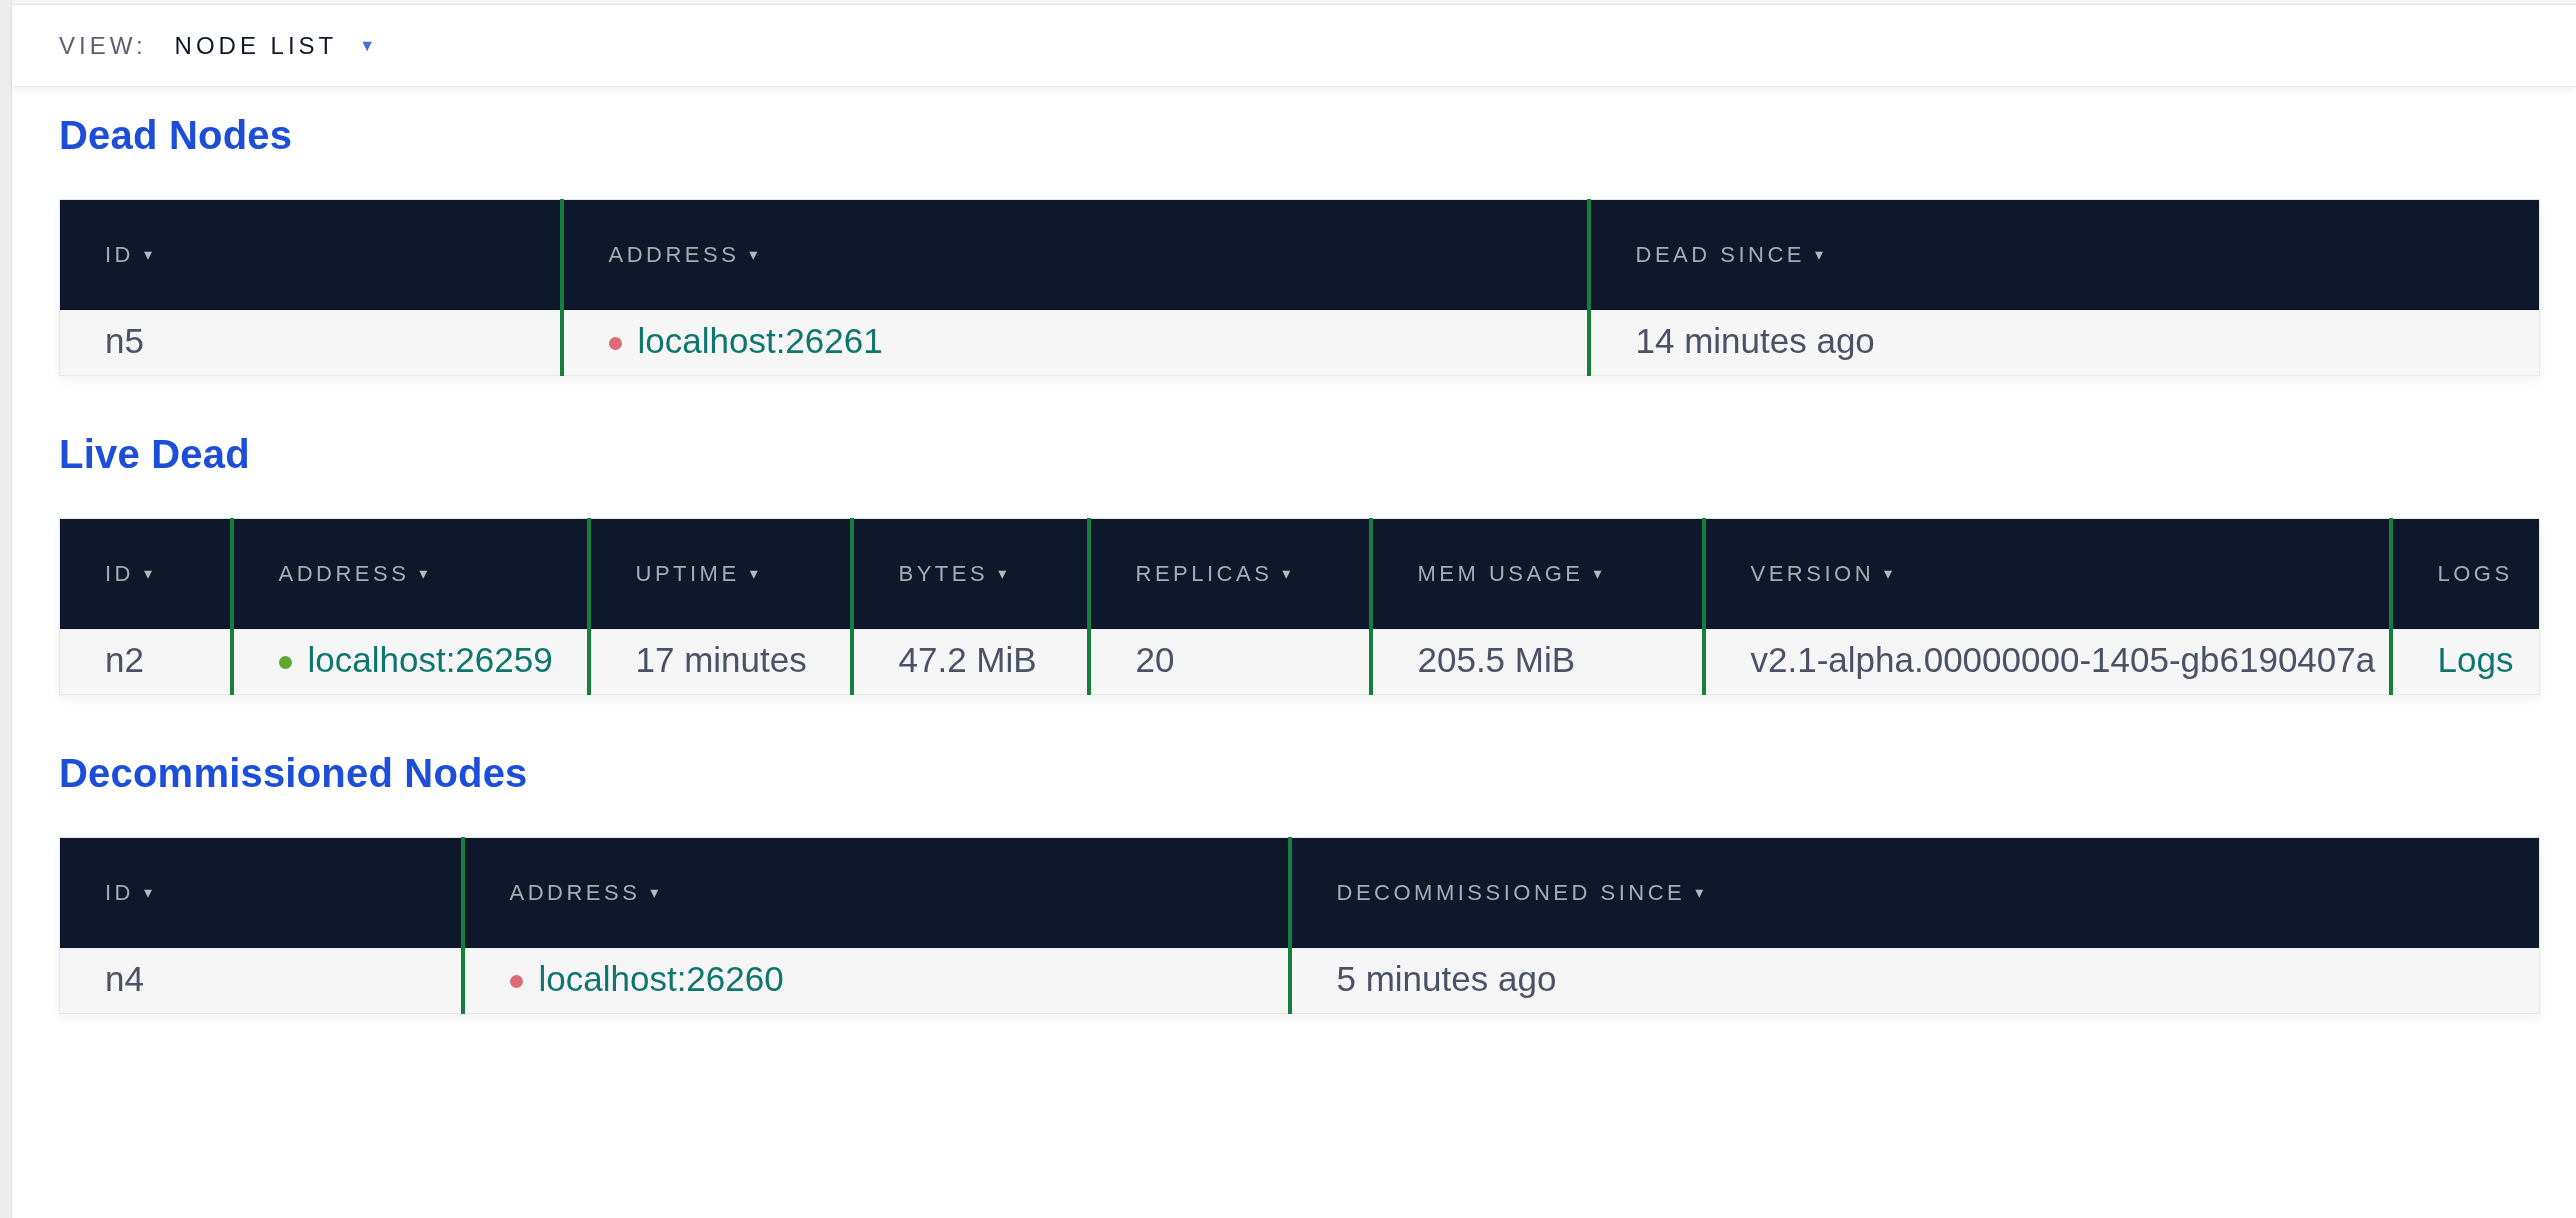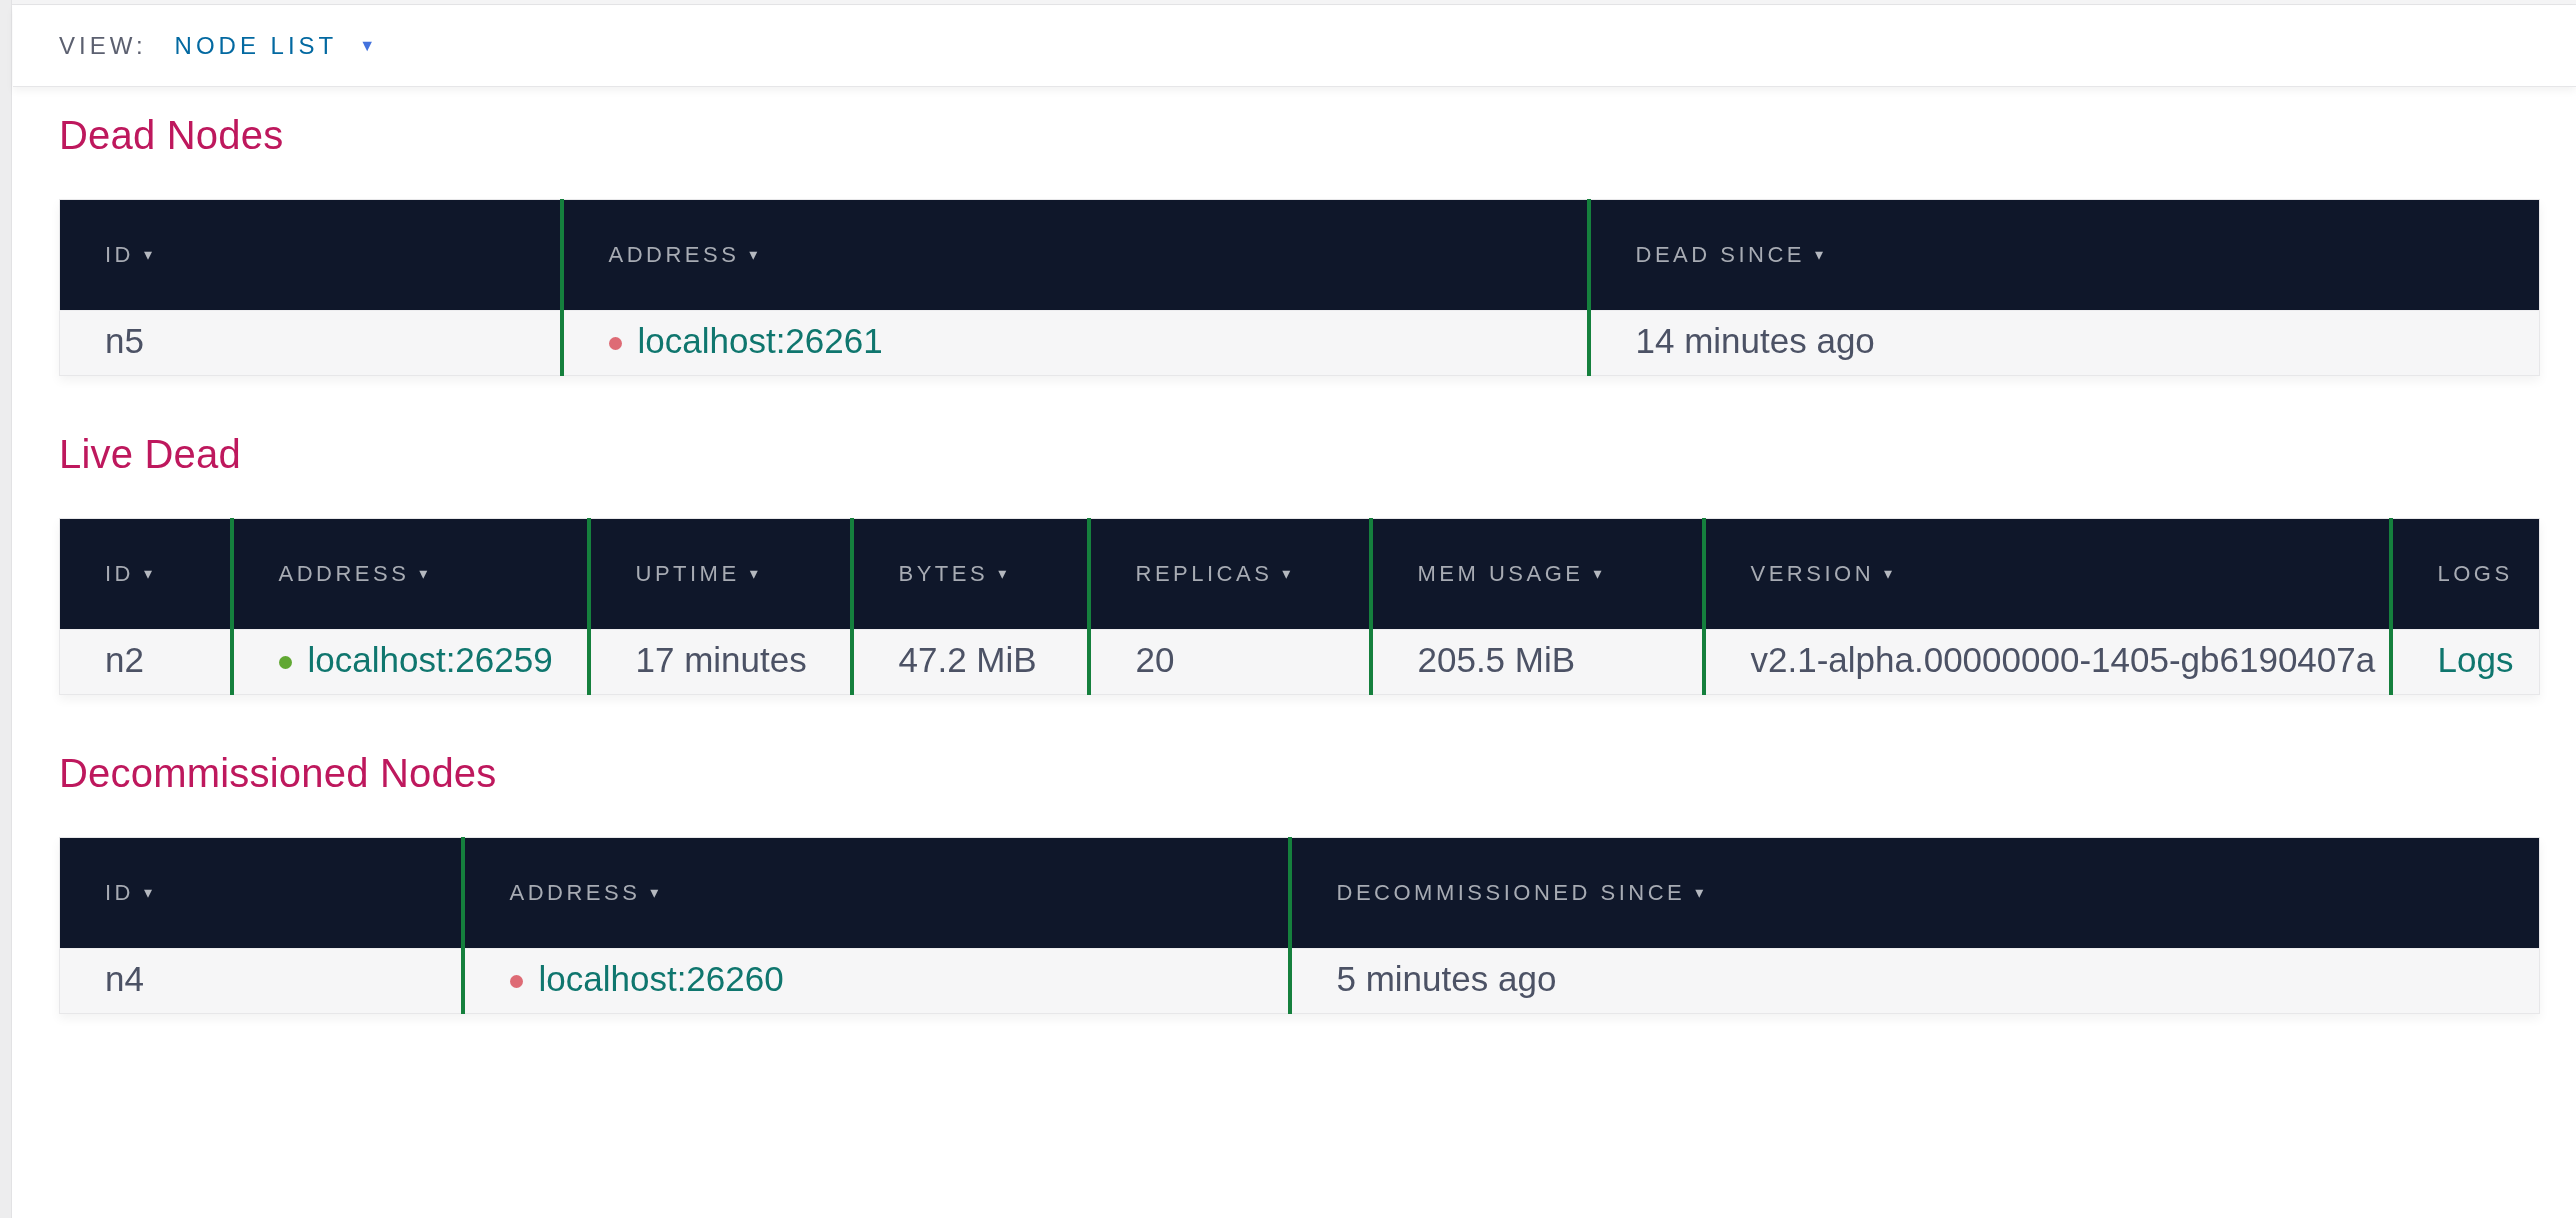--- a/index.html
+++ b/index.html
@@ -48,35 +48,35 @@
   }
   .view-select {
     display: flex;
     align-items: center;
     margin-left: 28px;
     cursor: pointer;
   }
   .view-select .view-value {
     font-size: 24px;
     letter-spacing: 4px;
-    color: #0369a1;
+    color: #0f172a;
     text-align: center;
   }
   .view-select .dropdown-arrow {
     font-size: 16px;
     color: #4372dd;
     margin-left: 22px;
     line-height: 1;
   }
   
   .content { padding: 0 38px 0 46px; }
   h2.section-title {
     font-size: 40px;
-    font-weight: normal;
-    color: #be185d;
+    font-weight: bold;
+    color: #1d4ed8;
     line-height: 48px;
     margin: 54px 0 0 0;
     letter-spacing: 0.2px;
   }
   h2.section-title.first { margin-top: 24px; }
   table.node-table {
     margin-top: 40px;
     width: 2481px;
     table-layout: fixed;
     border-collapse: collapse;

